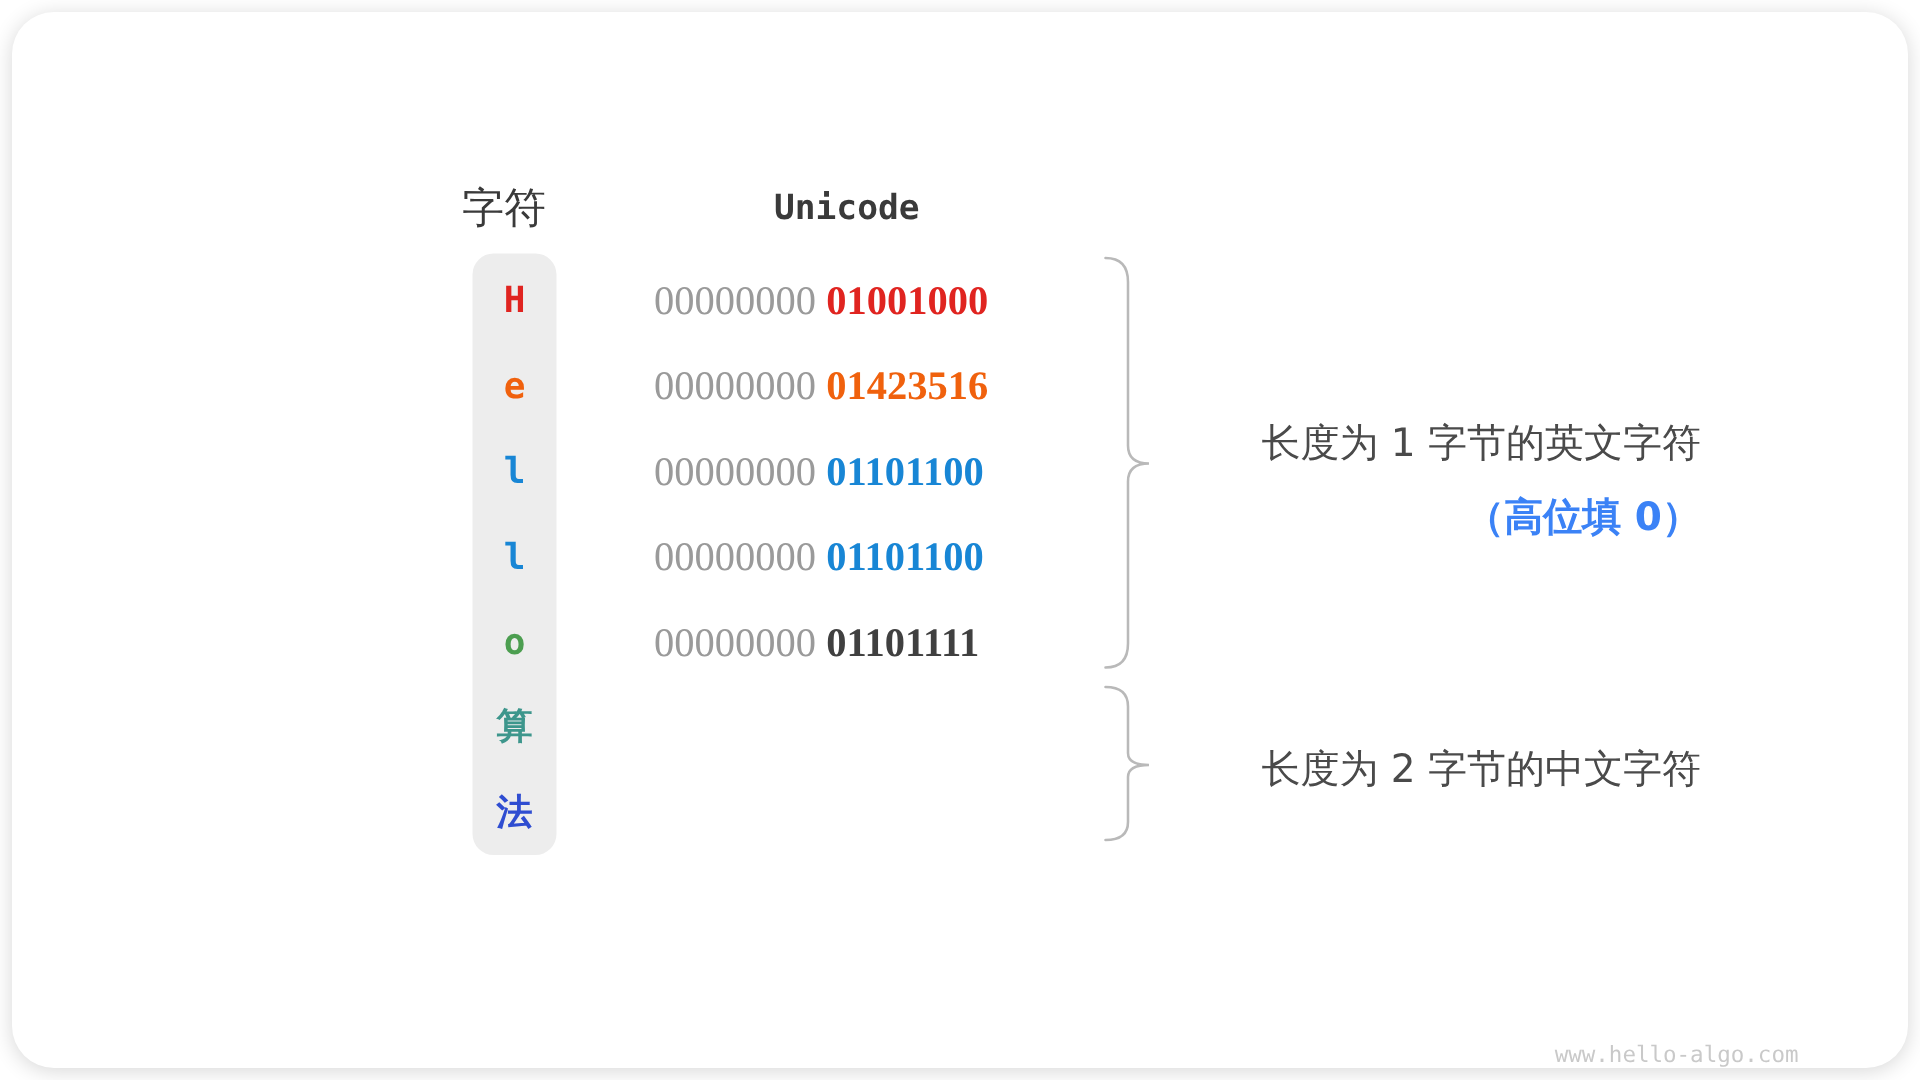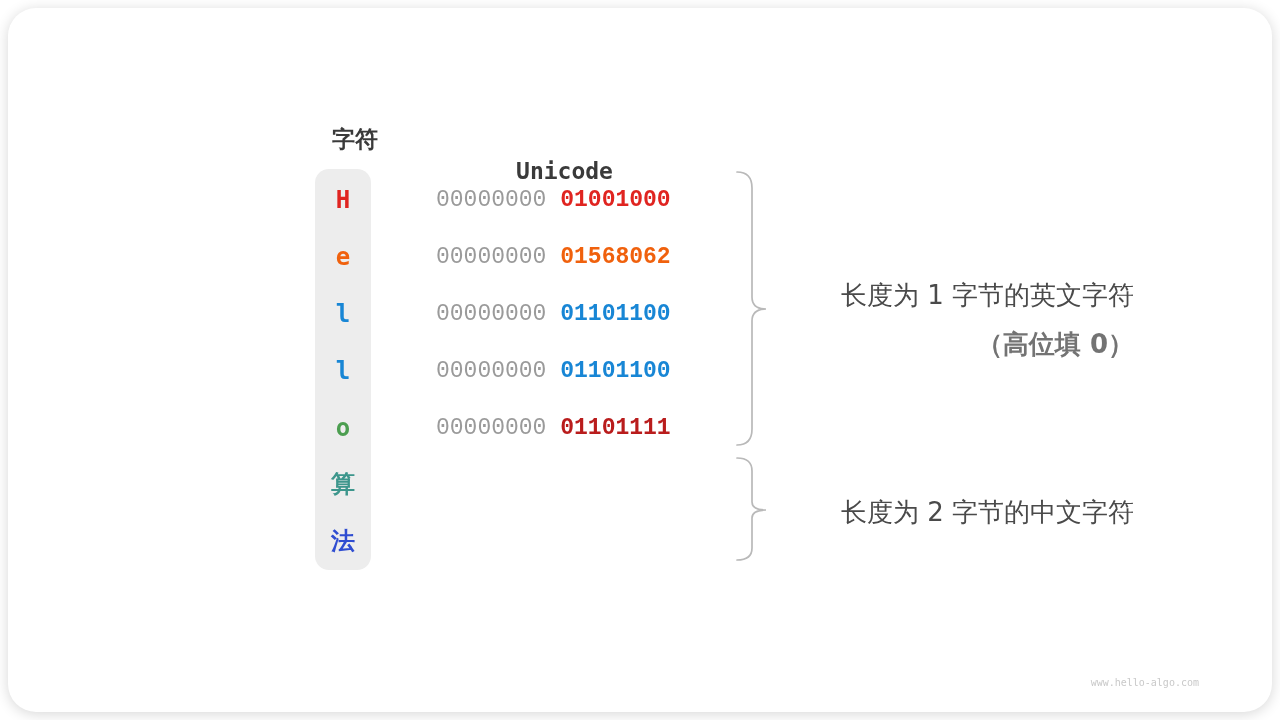--- a/index.html
+++ b/index.html
@@ -10,26 +10,26 @@
     overflow: hidden;
     font-family: "DejaVu Sans", "Liberation Sans", sans-serif;
   }
   .card {
     position: absolute;
     left: 8px; top: 8px; right: 8px; bottom: 8px;
     background: #ffffff;
     border-radius: 28px;
     box-shadow: 0 2px 14px rgba(0,0,0,0.16);
   }
-  .mono { font-family: "DejaVu Sans Mono", "Liberation Mono", monospace; margin-top: 32px; }
+  .mono { font-family: "DejaVu Sans Mono", "Liberation Mono", monospace; }
 
   .hdr-char {
     position: absolute; left: 300px; top: 116px; width: 70px; height: 30px;
-    text-align: right; line-height: 30px;
-    font-size: 23px; font-weight: bold; color: #3a3a3a;
+    text-align: left; line-height: 30px;
+    font-size: 28px; font-weight: normal; color: #3a3a3a;
   }
   .hdr-unicode {
     position: absolute; left: 428px; top: 116px; width: 257px; height: 30px;
     text-align: center; line-height: 30px;
     font-size: 23px; font-weight: bold; color: #3a3a3a;
     font-family: "DejaVu Sans Mono", "Liberation Mono", monospace;
   }
 
   .char-col-bg {
     position: absolute; left: 307px; top: 161px; width: 56px; height: 401px;
@@ -39,72 +39,72 @@
   .row { position: absolute; left: 0; width: 1280px; height: 36px; }
   .row .char-cell {
     position: absolute; left: 307px; top: 0; width: 56px; height: 36px;
     text-align: center; line-height: 36px;
     font-family: "DejaVu Sans Mono", "Liberation Mono", monospace;
     font-size: 24px; font-weight: bold;
   }
   .row .bytes {
     position: absolute; left: 428px; top: 0; height: 36px;
     line-height: 36px; white-space: pre;
-    font-family: Liberation Mono, monospace;
-    font-size: 23px;
+    font-family: Liberation Serif, serif;
+    font-size: 27px;
   }
   .byte-colored { font-weight: bold; }
 
   .braces-svg { position: absolute; left: 0; top: 0; width: 1280px; height: 720px; pointer-events: none; }
 
   .anno {
     position: absolute; left: 792px; width: 334px;
     text-align: right; color: #4a4a4a; font-size: 26px;
   }
   .anno .sub {
     display: block; margin-top: 14px;
-    color: #737373; font-weight: bold;
+    color: #3b82f6; font-weight: bold;
   }
 
   .watermark {
-    position: absolute; right: 73px; top: 669px;
+    position: absolute; right: 73px; top: 686px;
     font-family: "DejaVu Sans Mono", "Liberation Mono", monospace;
-    font-size: 10px; color: #c9c9c9;
+    font-size: 15px; color: #c9c9c9;
   }
 </style>
 </head>
 <body>
 
 <div class="canvas">
   <div class="card">
 
     <div class="hdr-char">字符</div>
     <div class="hdr-unicode mono">Unicode</div>
 
     <div class="char-col-bg"></div>
 
     <div class="row" style="top:174px">
       <div class="char-cell" style="color: rgb(224, 36, 32);">H</div>
       <div class="bytes"><span style="color: rgb(154, 154, 154);">00000000</span><span> </span><span class="byte-colored" style="color: rgb(224, 36, 32);">01001000</span></div>
     </div>
     <div class="row" style="top:231px">
       <div class="char-cell" style="color: rgb(240, 97, 13);">e</div>
-      <div class="bytes"><span style="color: rgb(154, 154, 154);">00000000</span><span> </span><span class="byte-colored" style="color: rgb(240, 97, 13);">01568062</span></div>
+      <div class="bytes"><span style="color: rgb(154, 154, 154);">00000000</span><span> </span><span class="byte-colored" style="color: rgb(240, 97, 13);">01423516</span></div>
     </div>
     <div class="row" style="top:288px">
       <div class="char-cell" style="color: rgb(24, 134, 213);">l</div>
       <div class="bytes"><span style="color: rgb(154, 154, 154);">00000000</span><span> </span><span class="byte-colored" style="color: rgb(24, 134, 213);">01101100</span></div>
     </div>
     <div class="row" style="top:345px">
       <div class="char-cell" style="color: rgb(24, 134, 213);">l</div>
       <div class="bytes"><span style="color: rgb(154, 154, 154);">00000000</span><span> </span><span class="byte-colored" style="color: rgb(24, 134, 213);">01101100</span></div>
     </div>
     <div class="row" style="top:402px">
       <div class="char-cell" style="color: rgb(76, 158, 80);">o</div>
-      <div class="bytes"><span style="color: rgb(154, 154, 154);">00000000</span><span> </span><span class="byte-colored" style="color: #b91c1c;">01101111</span></div>
+      <div class="bytes"><span style="color: rgb(154, 154, 154);">00000000</span><span> </span><span class="byte-colored" style="color: #404040;">01101111</span></div>
     </div>
     <div class="row" style="top:458px">
       <div class="char-cell" style="color: rgb(61, 150, 140);">算</div>
     </div>
     <div class="row" style="top:515px">
       <div class="char-cell" style="color: rgb(47, 77, 209);">法</div>
     </div>
 
     <svg class="braces-svg" viewBox="0 0 1280 720" xmlns="http://www.w3.org/2000/svg">
       <path d="M 729 164 Q 744 164 744 180 L 744 289 Q 744 301 758 301 Q 744 301 744 313 L 744 421 Q 744 437 729 437" fill="none" stroke="#b9b9b9" stroke-width="1.7" stroke-linecap="round"></path>

